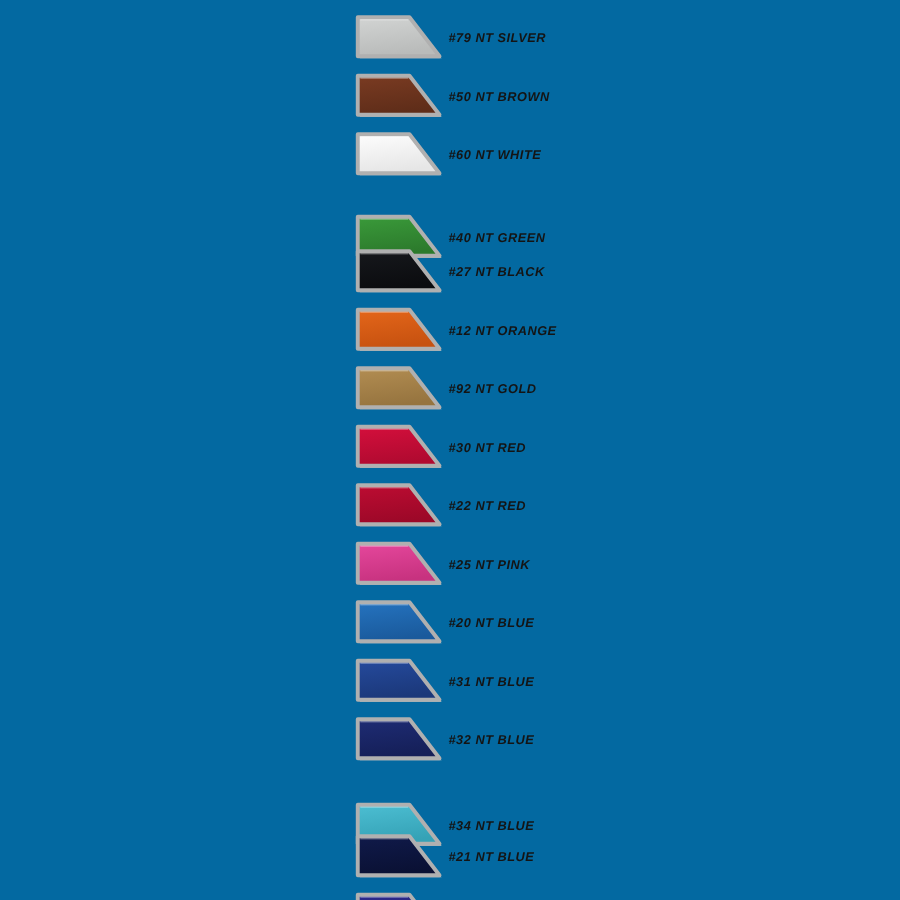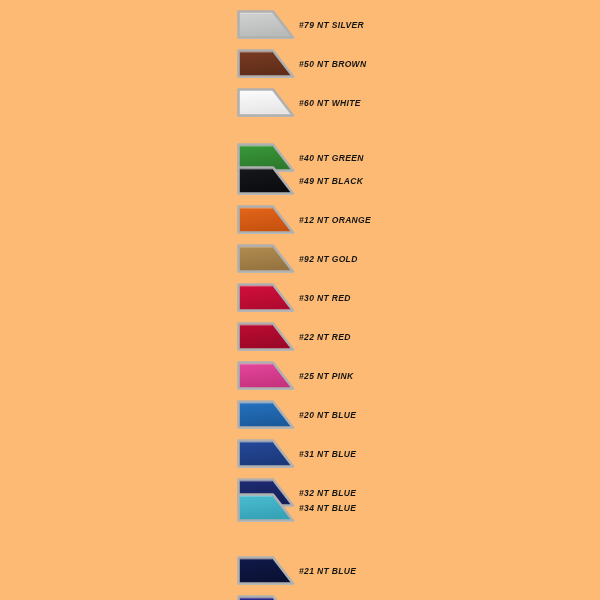--- a/index.html
+++ b/index.html
@@ -11,21 +11,21 @@
     width: 600px;
     height: 600px;
     background: #ffffff;
     font-family: "Liberation Sans", sans-serif;
     overflow: hidden;
   }
   #swatch-chart {
     position: relative;
     width: 600px;
     height: 600px;
-    background: #fdba74;
+    background: #0369a1;
   }
   .swatch-row {
     position: absolute;
     left: 0;
     width: 600px;
     height: 39px;
     display: flex;
     flex-direction: row;
     align-items: center;
   }
@@ -132,21 +132,21 @@
             <linearGradient id="g4" x1="0" y1="0" x2="0.25" y2="1">
               <stop offset="0%" stop-color="#16181c"></stop>
               <stop offset="100%" stop-color="#0b0c0f"></stop>
             </linearGradient>
           </defs>
           <path d="M2.5,3.5 L37,3.5 L57,29.5 L2.5,29.5 Z" fill="#c9c9c9" transform="translate(1.4,1.4)"></path>
           <path d="M2.5,3.5 L37,3.5 L57,29.5 L2.5,29.5 Z" fill="url(#g4)" stroke="#b0b0b0" stroke-width="2.6" stroke-linejoin="round"></path>
           <path d="M4.2,5.2 L36.2,5.2" fill="none" stroke="rgba(255,255,255,0.30)" stroke-width="1"></path>
         </svg>
       </div>
-      <div class="swatch-label">#49 NT BLACK</div>
+      <div class="swatch-label">#27 NT BLACK</div>
     </div>
     <div class="swatch-row" style="top: 203px;">
       <div class="swatch-figure">
         <svg viewBox="0 0 58 34" width="58" height="34">
           <defs>
             <linearGradient id="g5" x1="0" y1="0" x2="0.25" y2="1">
               <stop offset="0%" stop-color="#e4661a"></stop>
               <stop offset="100%" stop-color="#c75210"></stop>
             </linearGradient>
           </defs>
@@ -262,21 +262,21 @@
               <stop offset="100%" stop-color="#151f58"></stop>
             </linearGradient>
           </defs>
           <path d="M2.5,3.5 L37,3.5 L57,29.5 L2.5,29.5 Z" fill="#c9c9c9" transform="translate(1.4,1.4)"></path>
           <path d="M2.5,3.5 L37,3.5 L57,29.5 L2.5,29.5 Z" fill="url(#g12)" stroke="#b0b0b0" stroke-width="2.6" stroke-linejoin="round"></path>
           <path d="M4.2,5.2 L36.2,5.2" fill="none" stroke="rgba(255,255,255,0.30)" stroke-width="1"></path>
         </svg>
       </div>
       <div class="swatch-label">#32 NT BLUE</div>
     </div>
-    <div class="swatch-row" style="top: 491px;">
+    <div class="swatch-row" style="top: 533px;">
       <div class="swatch-figure">
         <svg viewBox="0 0 58 34" width="58" height="34">
           <defs>
             <linearGradient id="g13" x1="0" y1="0" x2="0.25" y2="1">
               <stop offset="0%" stop-color="#4cbed2"></stop>
               <stop offset="100%" stop-color="#35a2b6"></stop>
             </linearGradient>
           </defs>
           <path d="M2.5,3.5 L37,3.5 L57,29.5 L2.5,29.5 Z" fill="#c9c9c9" transform="translate(1.4,1.4)"></path>
           <path d="M2.5,3.5 L37,3.5 L57,29.5 L2.5,29.5 Z" fill="url(#g13)" stroke="#b0b0b0" stroke-width="2.6" stroke-linejoin="round"></path>

